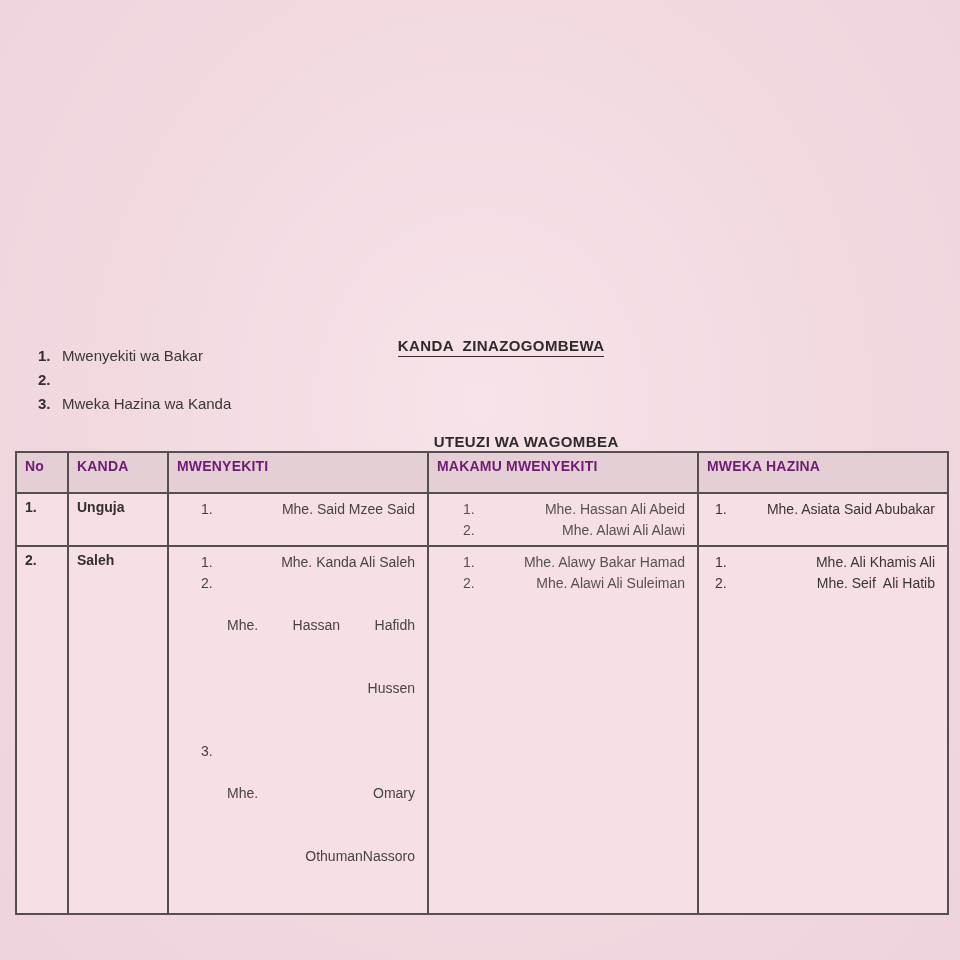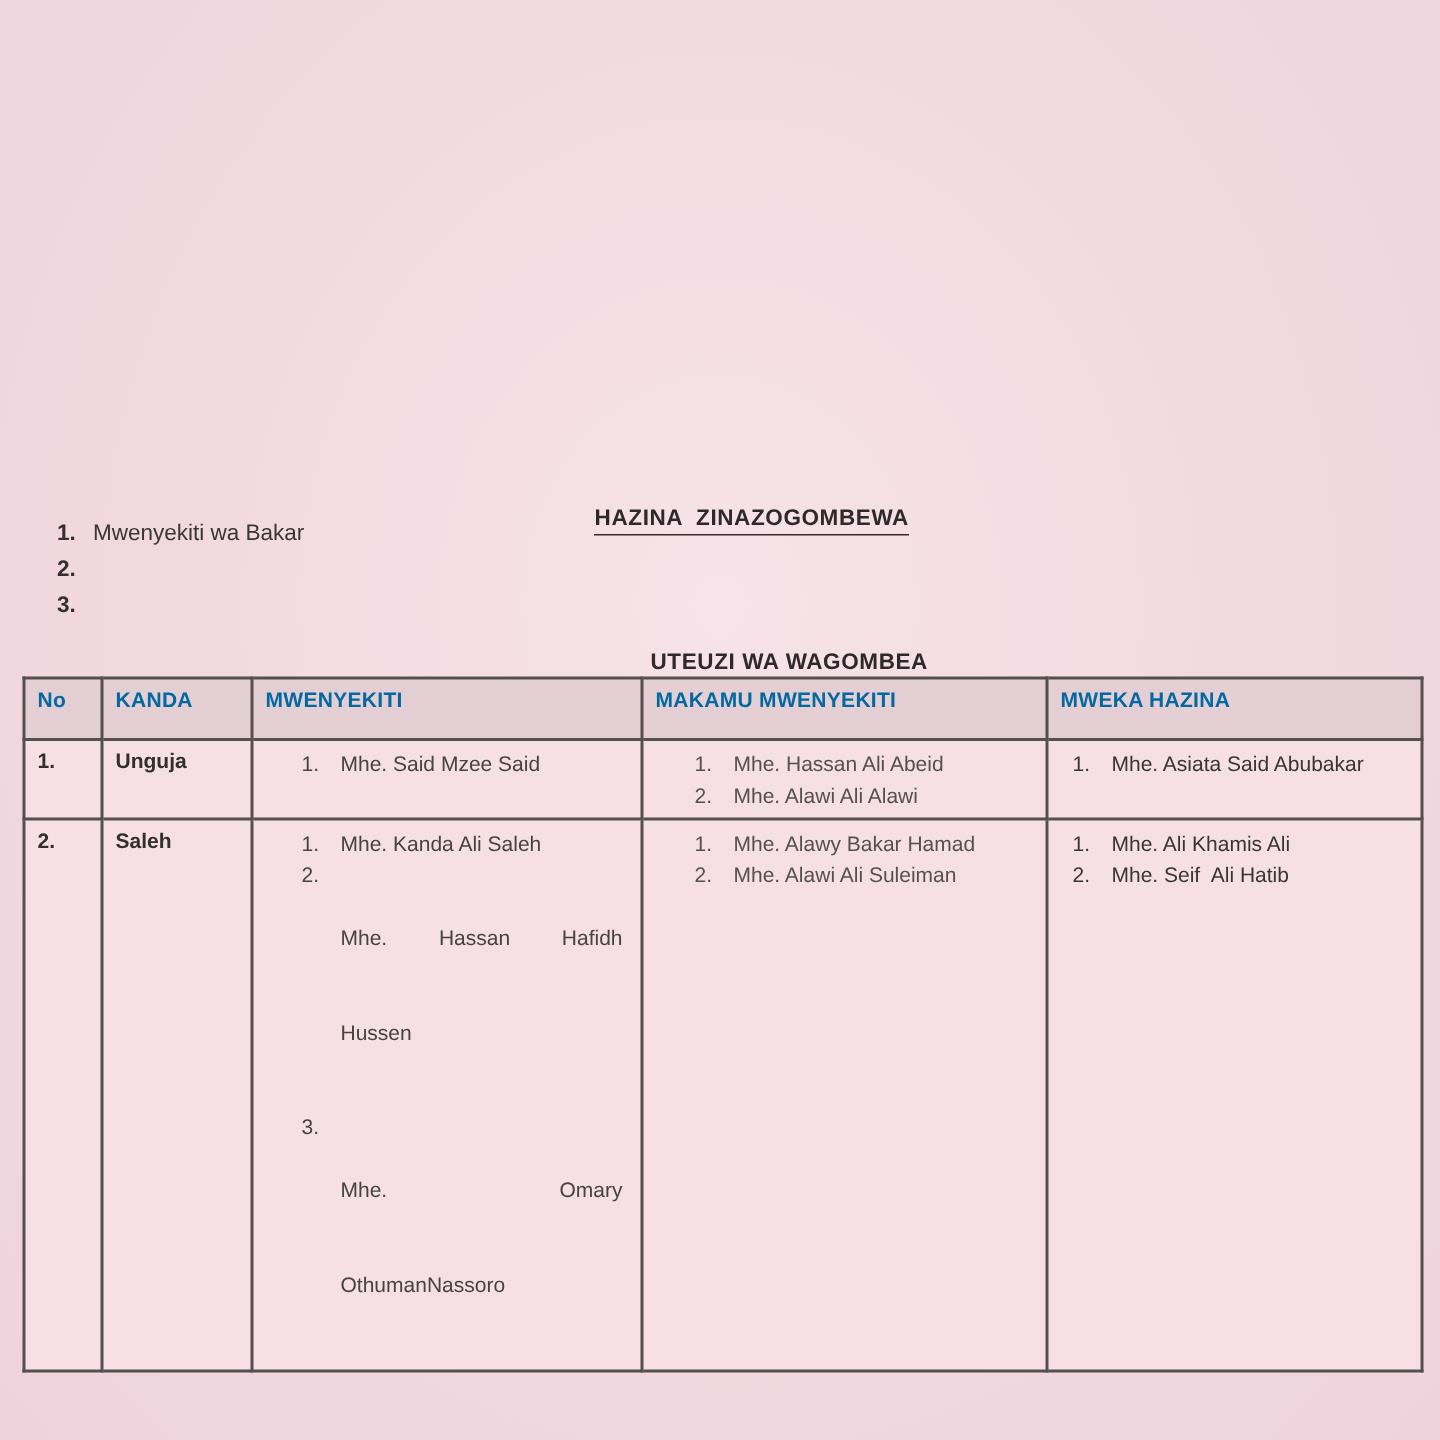--- a/index.html
+++ b/index.html
@@ -52,63 +52,64 @@
   table.nom col.c-hazina{width:250px;}
   table.nom th, table.nom td{
     border:2px solid #554f51;
     vertical-align:top;
     padding:5px 6px 4px 8px;
   }
   table.nom th{
     background:#e4cfd5;
     height:41px;box-sizing:border-box;
     text-align:left;
-    font-size:14px;font-weight:bold;color:#0369a1;
+    font-size:14px;font-weight:bold;color:#701a75;
     letter-spacing:.2px;
   }
   table.nom td{background:#f6e0e6;}
   tr.r1 td{height:43px;box-sizing:border-box;}
   tr.r2 td{height:108px;box-sizing:border-box;}
   td.no-cell, td.kanda-cell{font-weight:bold;color:#332f30;}
   td.kanda-cell{padding-left:14px;margin-left:12px;}
   th.kanda-h{padding-left:14px;}
 
   
   .cl{display:block;}
   .cl .li{display:flex;line-height:21px;}
   .cl .li-num{flex:none;text-align:left;}
-  .cl .li-txt{flex:1;white-space:pre-wrap;padding-right:6px;}
+  .cl .li-txt{flex:1;white-space:pre-wrap;padding-right:6px;text-align:right;}
   td.mwenyekiti-cell .li-num{margin-left:24px;width:26px;}
   td.makamu-cell .li-num{margin-left:26px;width:26px;}
   td.hazina-cell .li-num{margin-left:8px;width:26px;}
   td.mwenyekiti-cell{color:#474243;}
   td.makamu-cell{color:#56504f;}
   td.hazina-cell{color:#393435;}
   .jwords{display:flex;justify-content:space-between;}
   .jwrap{display:block;}
 </style>
 </head>
 <body>
 
 <div class="page">
 
   <div class="doc-title">
-    <span class="u">HAZINA  ZINAZOGOMBEWA</span>
+    <span class="u">KANDA  ZINAZOGOMBEWA</span>
   </div>
 
   <div class="positions">
     <div class="p-item">
       <span class="p-num">1.</span>
       <span class="p-label">Mwenyekiti wa Bakar</span>
     </div>
     <div class="p-item">
       <span class="p-num">2.</span>
     </div>
     <div class="p-item">
       <span class="p-num">3.</span>
+      <span class="p-label">Mweka Hazina wa Kanda</span>
     </div>
   </div>
 
   <div class="doc-subtitle">
     <span class="u">UTEUZI WA WAGOMBEA</span>
   </div>
 
   <table class="nom">
     <colgroup>
       <col class="c-no">

